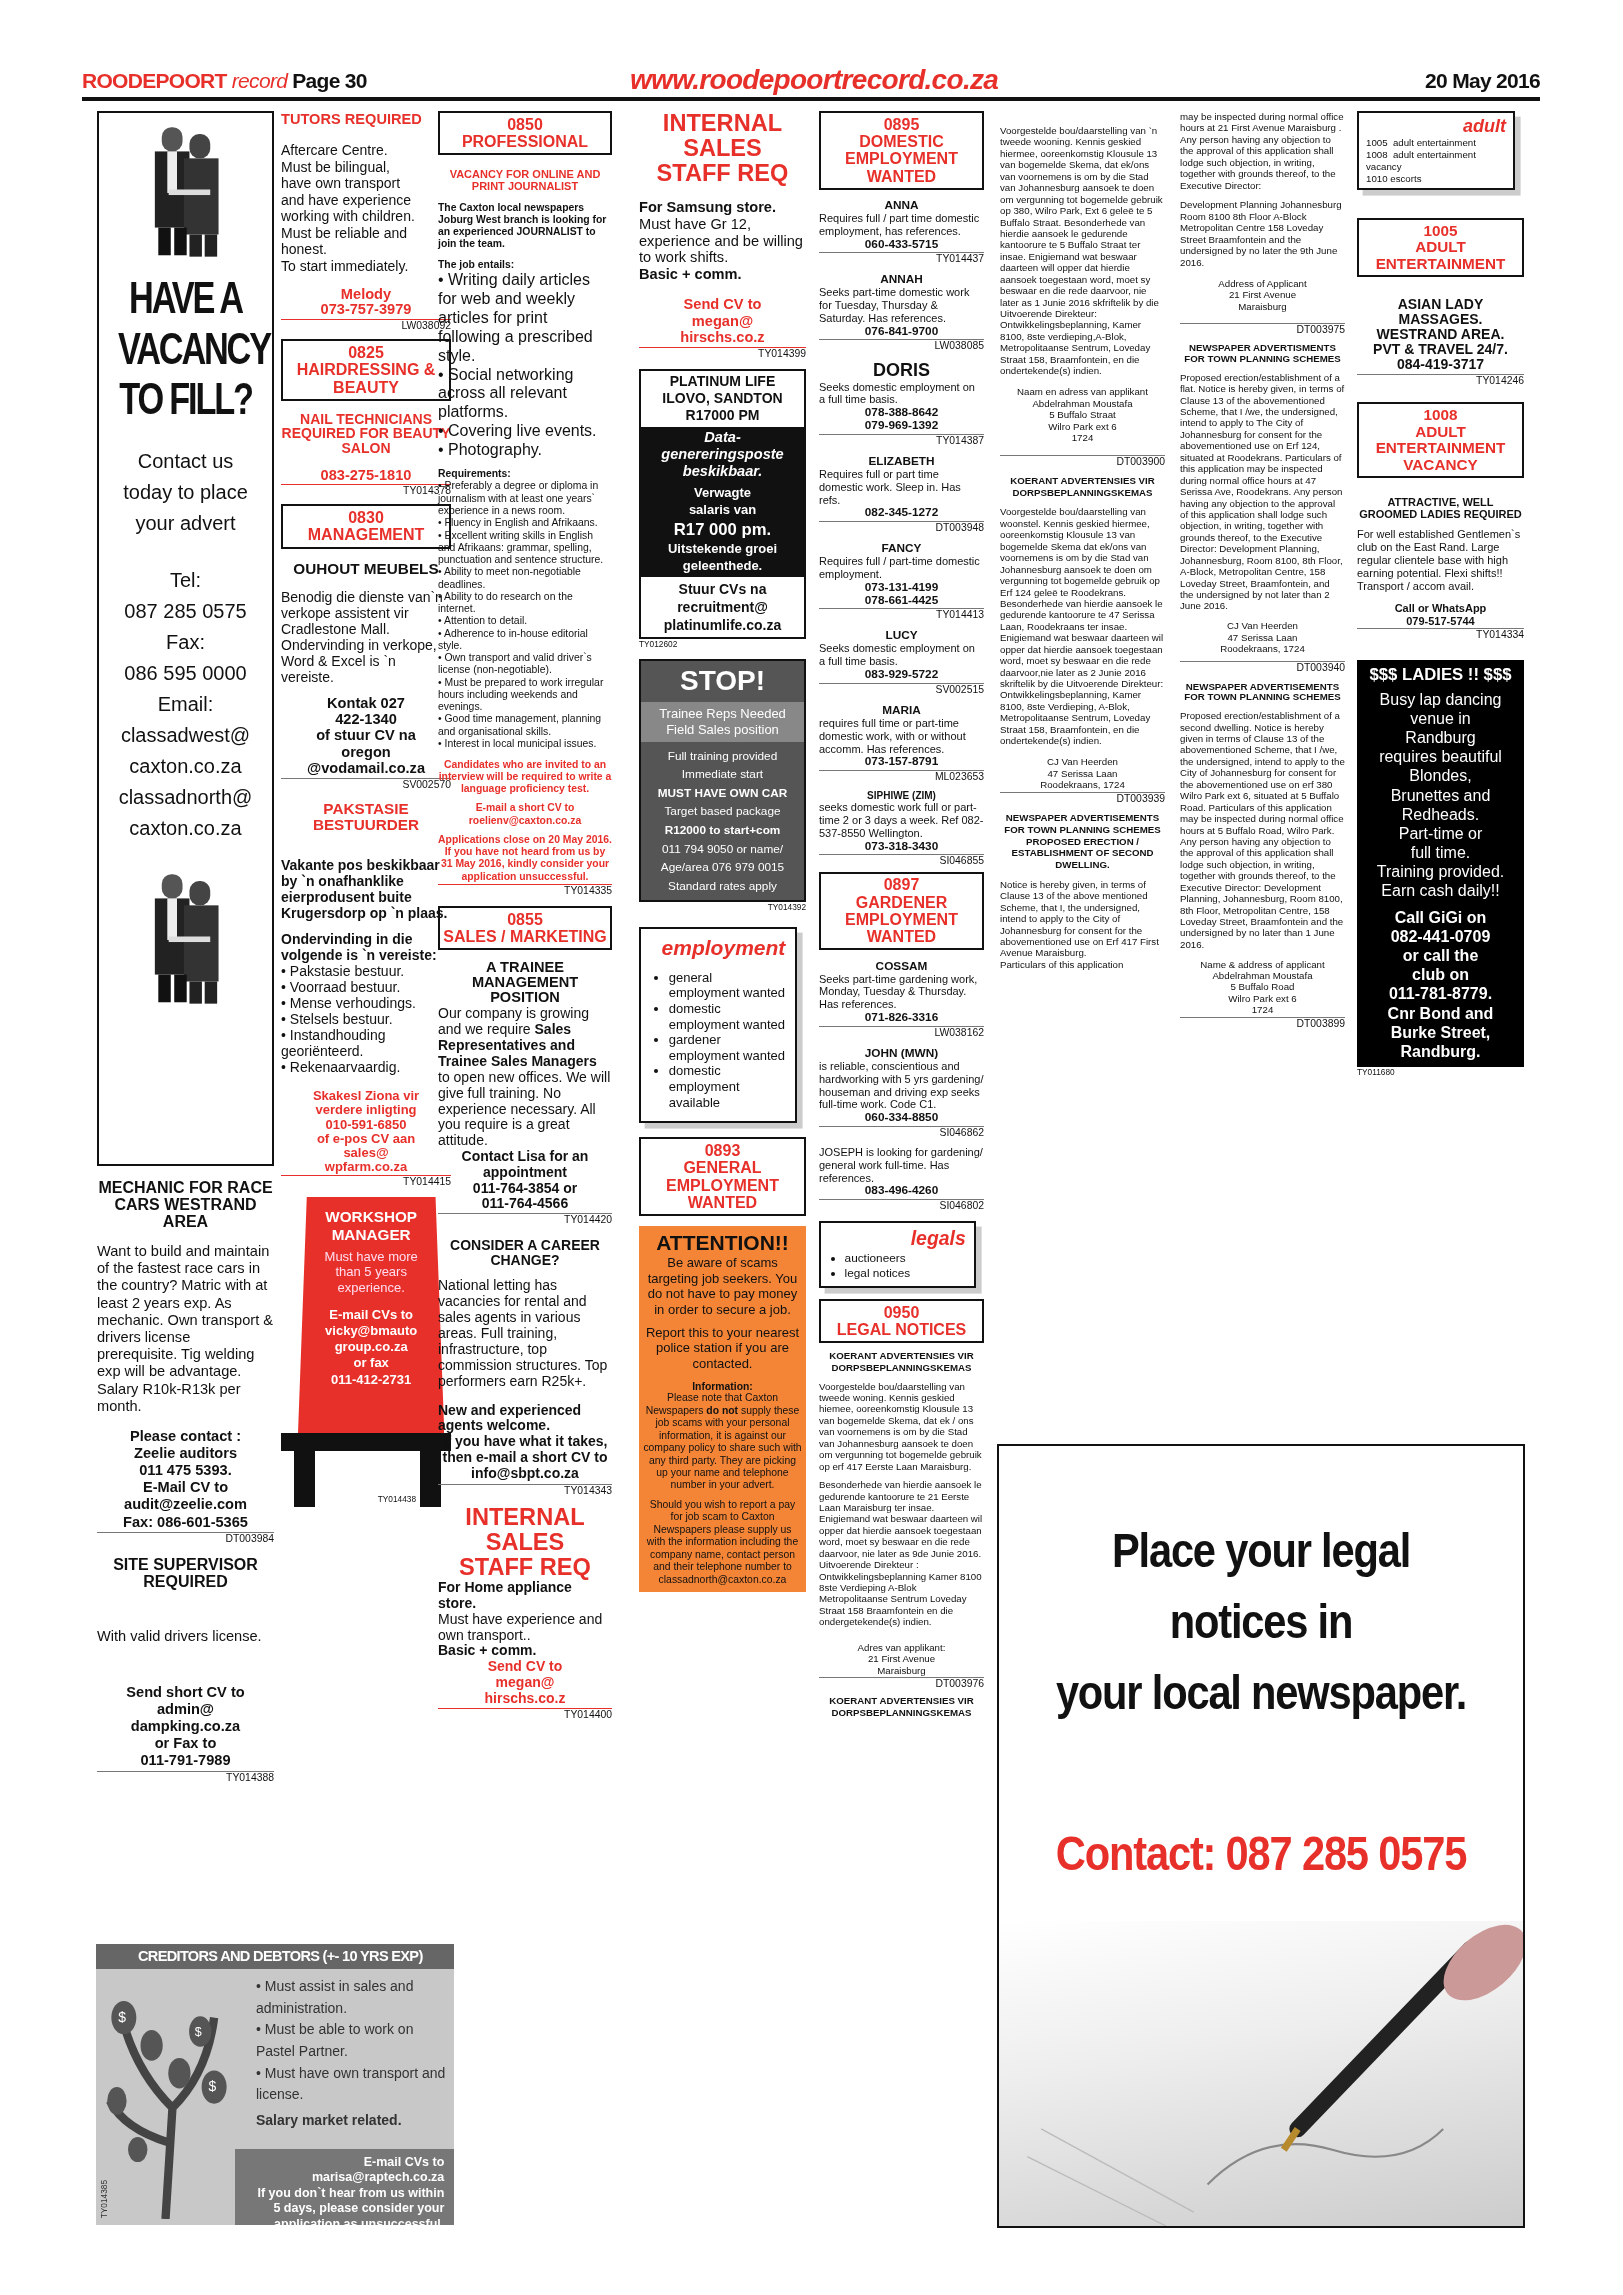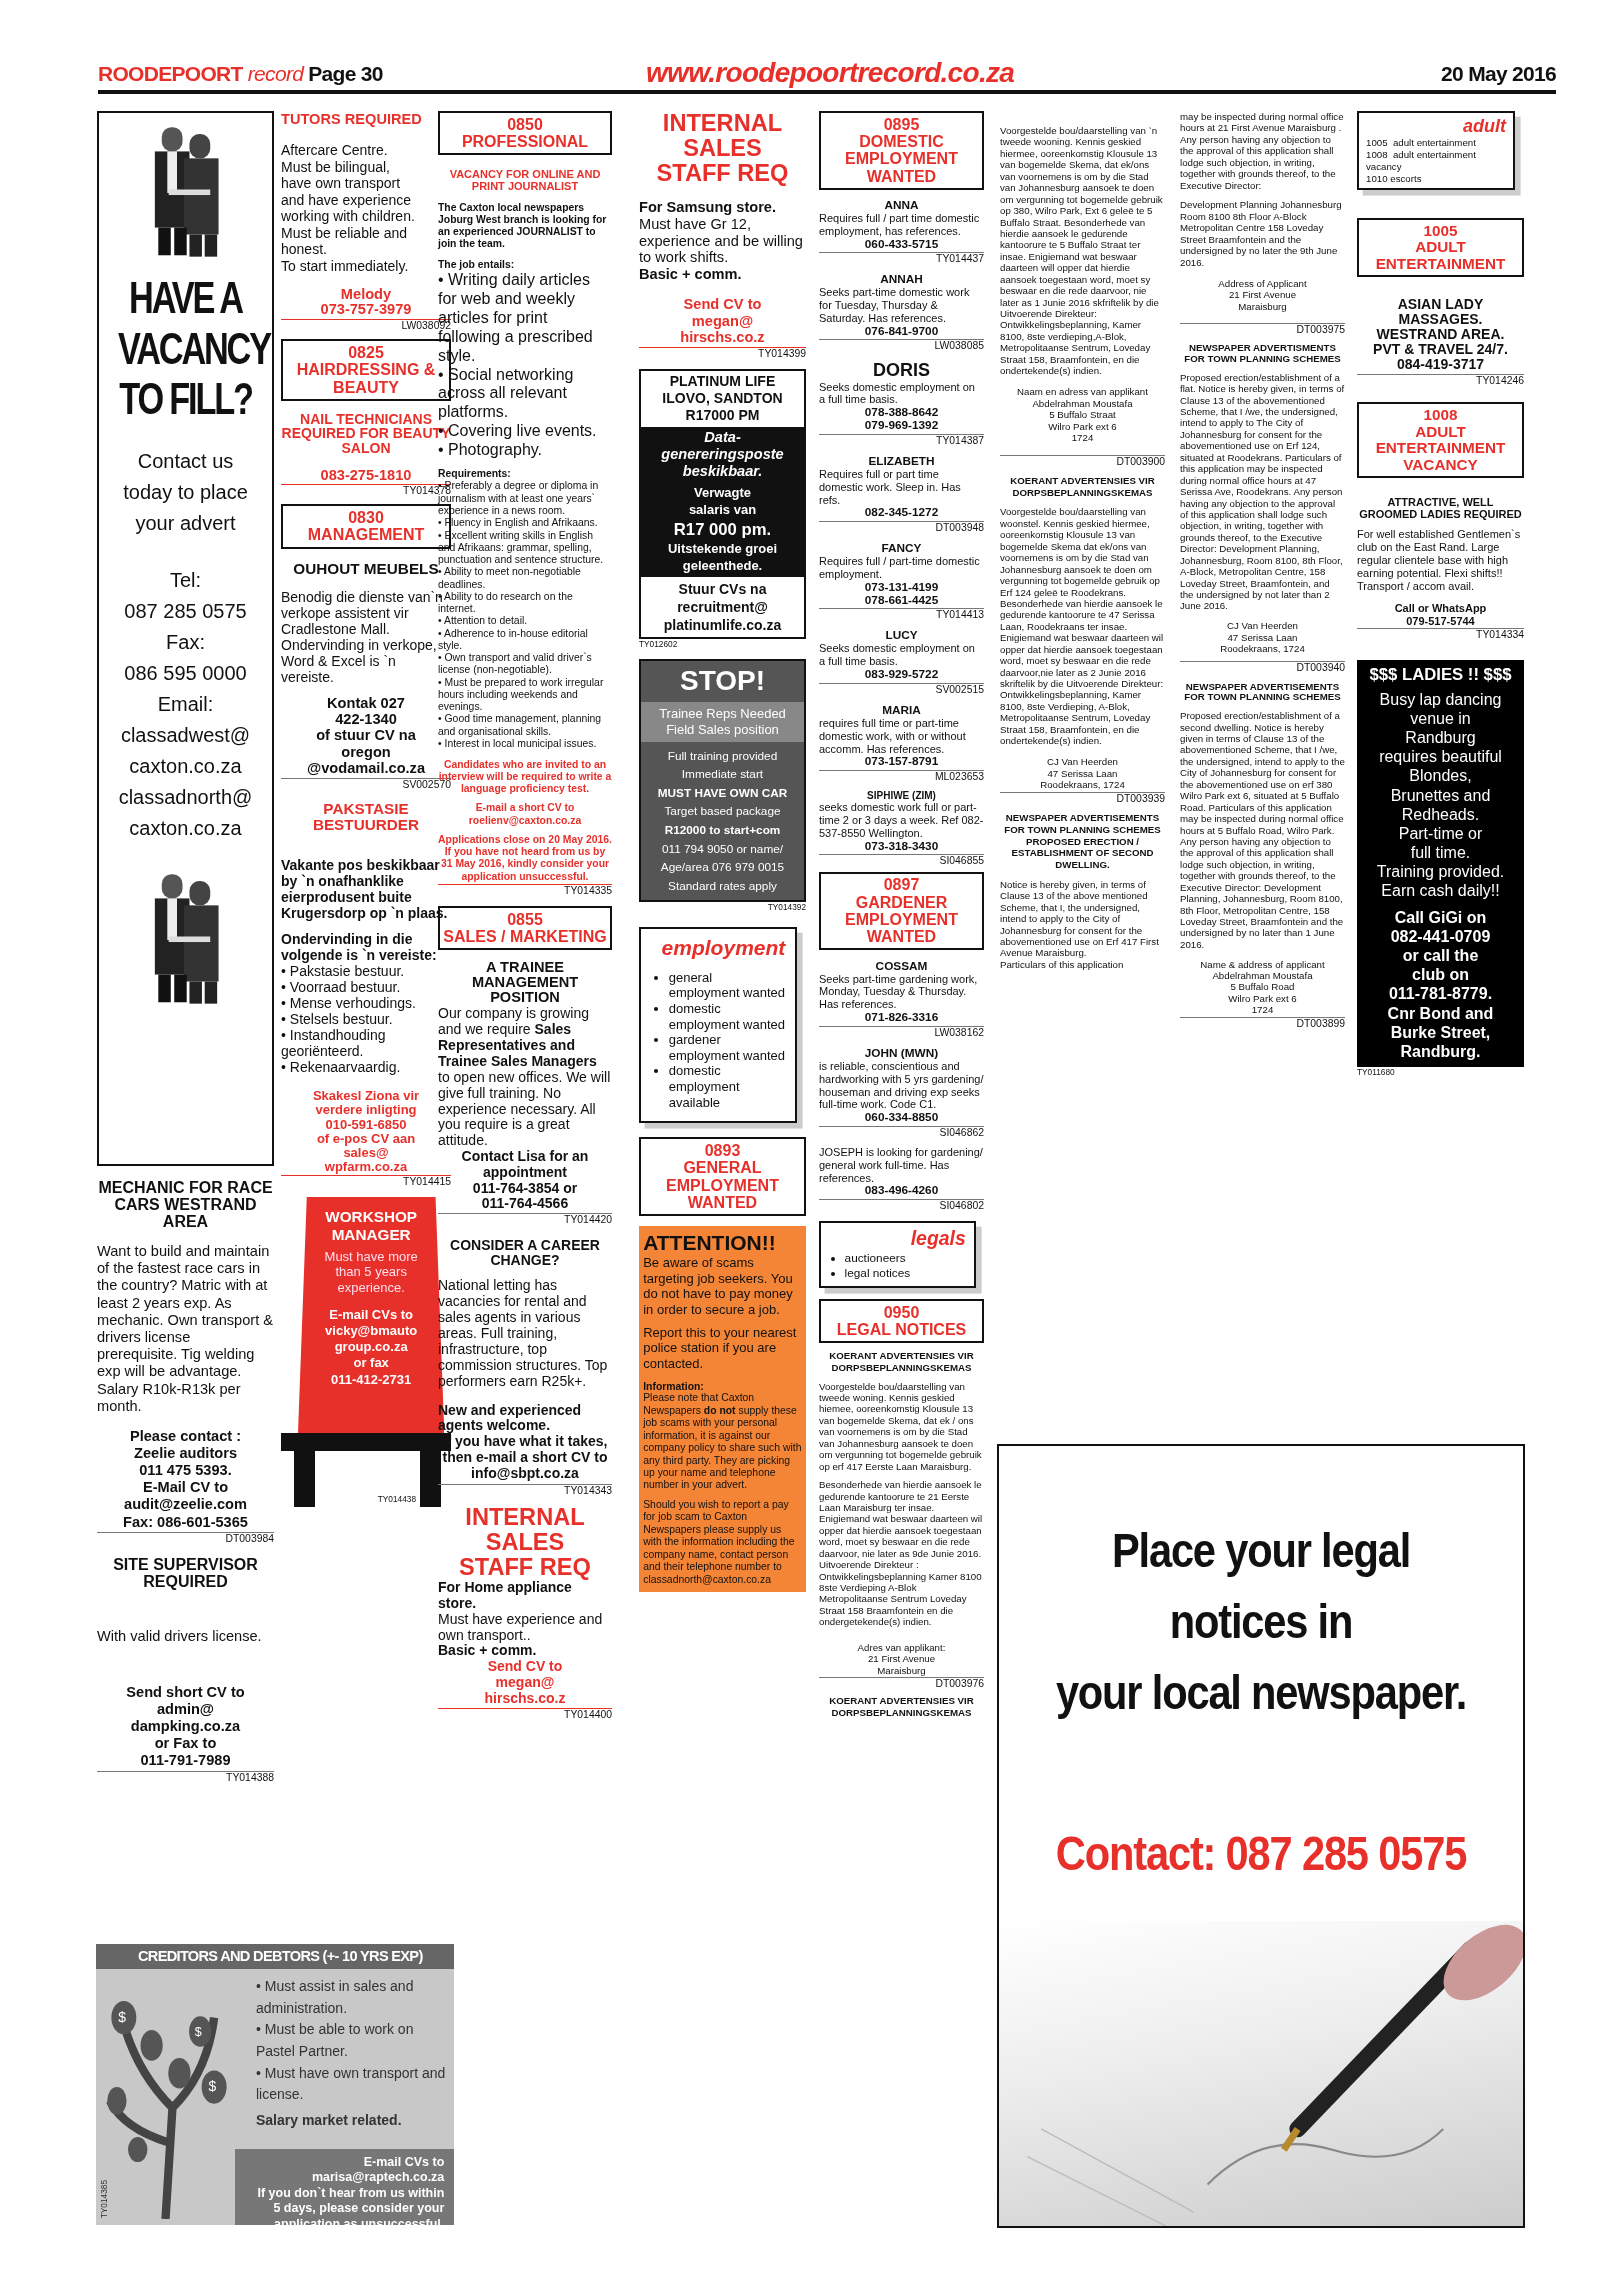--- a/index.html
+++ b/index.html
@@ -1,18 +1,18 @@
 <!DOCTYPE html>
 <html style="font-size:11px"><head>
 <meta charset="utf-8">
 <style>
   * { box-sizing: border-box; margin: 0; padding: 0; }
   body { width: 1624px; height: 2295px; background: #fff; font-family: "Liberation Sans", sans-serif; color: #111; position: relative; overflow: hidden; }
   .red { color: #e8302b; }
-  .hdr { position: absolute; left: 82px; top: 61px; width: 1458px; height: 33px; border-bottom: 4.2px solid #111; margin-left: 16px; }
+  .hdr { position: absolute; left: 82px; top: 68px; width: 1458px; height: 33px; border-bottom: 4.2px solid #111; }
   .hdr-left { position: absolute; left: 0; top: 1.4px; font-family: "Liberation Sans", sans-serif; font-weight: bold; font-size: 21px; letter-spacing: -0.7px; }
   .hdr-left .brand { color: #e8302b; }
   .hdr-left .rec { color: #e8302b; font-style: italic; font-weight: normal; }
   .hdr-mid { position: absolute; left: 548px; top: -4.2px; font-size: 28px; font-weight: bold; font-style: italic; color: #e8302b; letter-spacing: -0.7px; }
   .hdr-right { position: absolute; right: 0; top: 1.4px; font-size: 21px; font-weight: bold; letter-spacing: -0.7px; }
   .col { position: absolute; top: 111px; }
   .ad { text-align: left; }
   .c { text-align: center; }
   .b { font-weight: bold; }
   .ref { border-top: 1.4px solid #777; font-size: 10.4px; text-align: right; margin-top: 1.4px; padding-top: 0; line-height: 11px; }
@@ -415,21 +415,21 @@
       <li>gardener employment wanted</li>
       <li>domestic employment available</li>
     </ul>
   </div>
 
   <div class="box" style="margin-top:14px; font-size:16px;">
     <span>0893</span>
       <span>GENERAL EMPLOYMENT WANTED</span>
   </div>
 
-  <div style="margin-top:9.7px; background:#f58536; text-align:left; padding:5.6px 4.2px;">
+  <div style="margin-top:9.7px; background:#f58536; text-align:center; padding:5.6px 4.2px;">
     <div style="font-weight:900; font-size:21px;">ATTENTION!!</div>
     <p style="font-size:13px; line-height:1.2">Be aware of scams targeting job seekers. You do not have to pay money in order to secure a job.</p>
     <div style="height:7px"></div>
     <p style="font-size:13px; line-height:1.2">Report this to your nearest police station if you are contacted.</p>
     <div style="height:9.7px"></div>
     <p class="b" style="font-size:10.4px">Information:</p>
     <p style="font-size:10.4px; line-height:1.2"><span>Please note that Caxton Newspapers </span><b>do not</b><span> supply these job scams with your personal information, it is against our company policy to share such with any third party. They are picking up your name and telephone number in your advert.</span></p>
     <div style="height:7px"></div>
     <p style="font-size:10.4px; line-height:1.2">Should you wish to report a pay for job scam to Caxton Newspapers please supply us with the information including the company name, contact person and their telephone number to classadnorth@caxton.co.za</p>
   </div>

